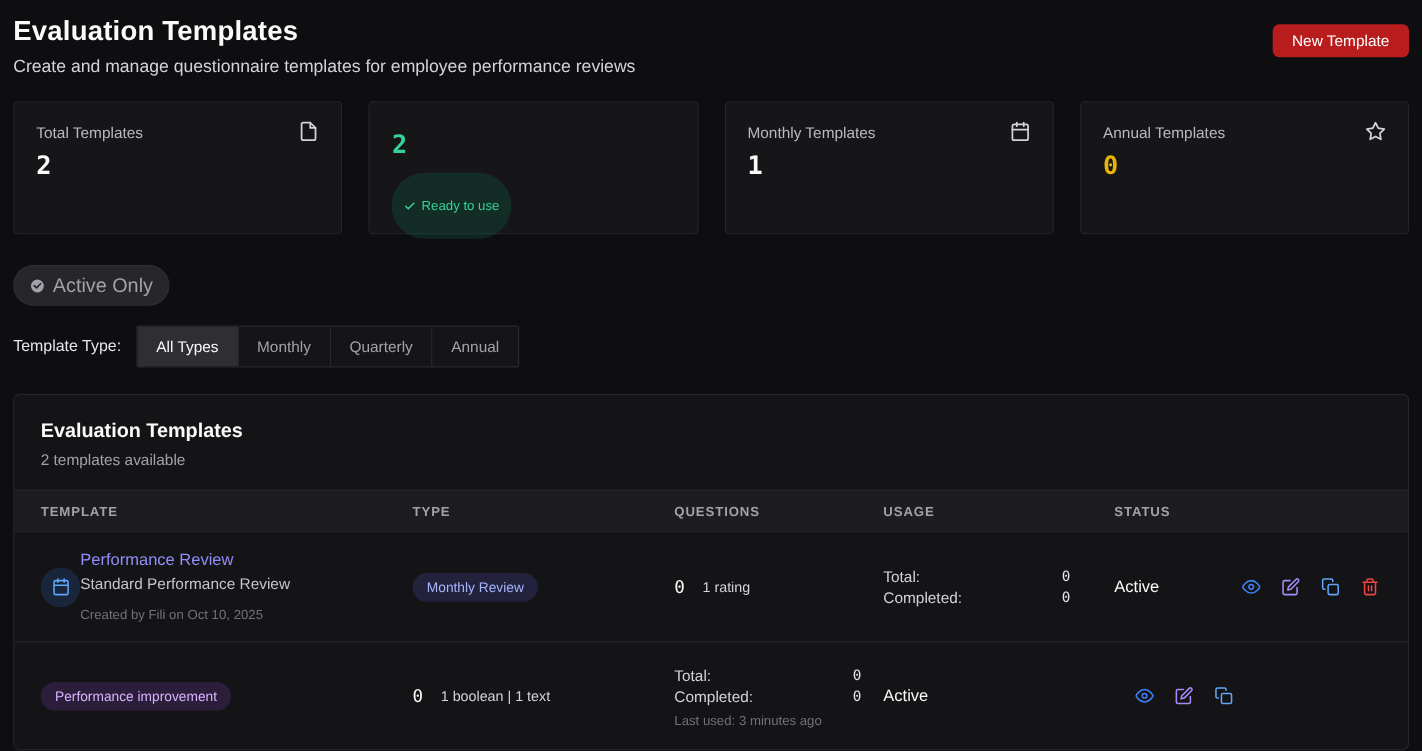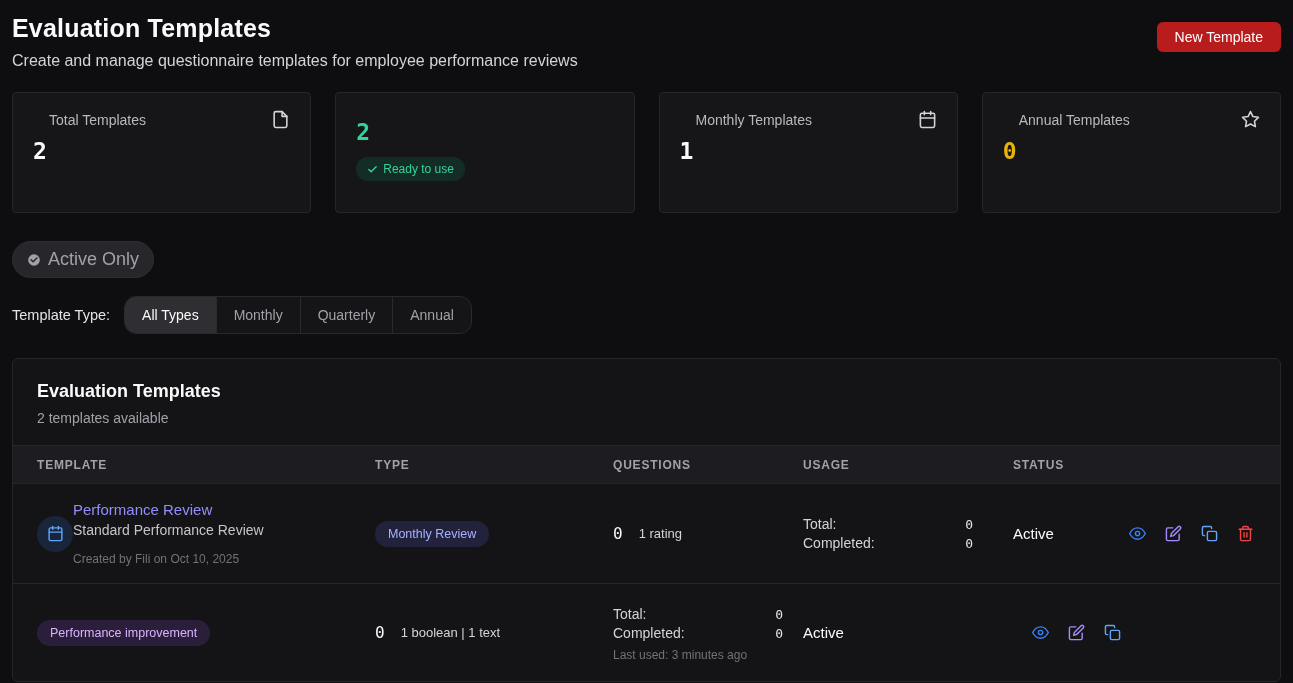--- a/index.html
+++ b/index.html
@@ -20,46 +20,46 @@
     background:#b91c1c; color:#ffffff; border:none; border-radius:6px;
     padding:7px 18px; font-size:14px; font-family:inherit; cursor:pointer; margin-top:8px;
   }
 
   
   .stats-row { display:grid; grid-template-columns:repeat(4,1fr); gap:24px; margin-top:22px; }
   .stat-card {
     background:#161618; border:1px solid #26262a; border-radius:4px;
     padding:17px 20px; height:121px;
   }
-  .stat-top { display:flex; justify-content:space-between; align-items:center;margin-left:16px; }
+  .stat-top { display:flex; justify-content:space-between; align-items:center; }
   .stat-label { font-size:14px; color:#b8b8bf; }
   .stat-icon { color:#d4d4d8; display:flex; }
   .stat-icon svg { width:19px; height:19px; }
   .stat-value { font-size:23px; font-weight:bold; margin-top:9px; font-family:"DejaVu Sans Mono", monospace; }
   .value-white { color:#fafafa; }
   .value-green { color:#34d399; }
   .value-yellow { color:#eab308; }
   .ready-badge {
     display:inline-flex; align-items:center; gap:5px; margin-top:12px;
     background:rgba(16,185,129,0.14); color:#34d399;
-    border-radius:999px; padding:5px 11px; font-size:12px;
+    border-radius:999px; padding:23px 11px; font-size:12px;
   }
   .ready-badge svg { width:11px; height:11px; }
 
   
   .chip-row { margin-top:28px; }
   .filter-chip {
     display:inline-flex; align-items:center; gap:7px;
     background:#27272b; color:#a1a1aa; border:1px solid #2e2e33;
     border-radius:999px; padding:7px 14px; font-size:18px; cursor:pointer;
   }
   .filter-chip svg { width:14px; height:14px; }
   .type-row { display:flex; align-items:center; gap:14px; margin-top:18px; }
   .type-label { font-size:14.5px; color:#e4e4e7; }
-  .tabs { display:flex; border:1px solid #2a2a2e; border-radius:12px; overflow:hidden; background:#151517; }
+  .tabs { display:flex; border:1px solid #2a2a2e; border-radius:2px; overflow:hidden; background:#151517; }
   .tab {
     padding:10px 17px; font-size:14px; color:#a1a1aa; background:transparent;
     border:none; border-right:1px solid #2a2a2e; font-family:inherit; cursor:pointer;
   }
   .tab:last-child { border-right:none; }
   .tab.active { background:#2e2e33; color:#fafafa; }
 
   
   .table-card {
     margin-top:24px; background:#141416; border:1px solid #26262a;

